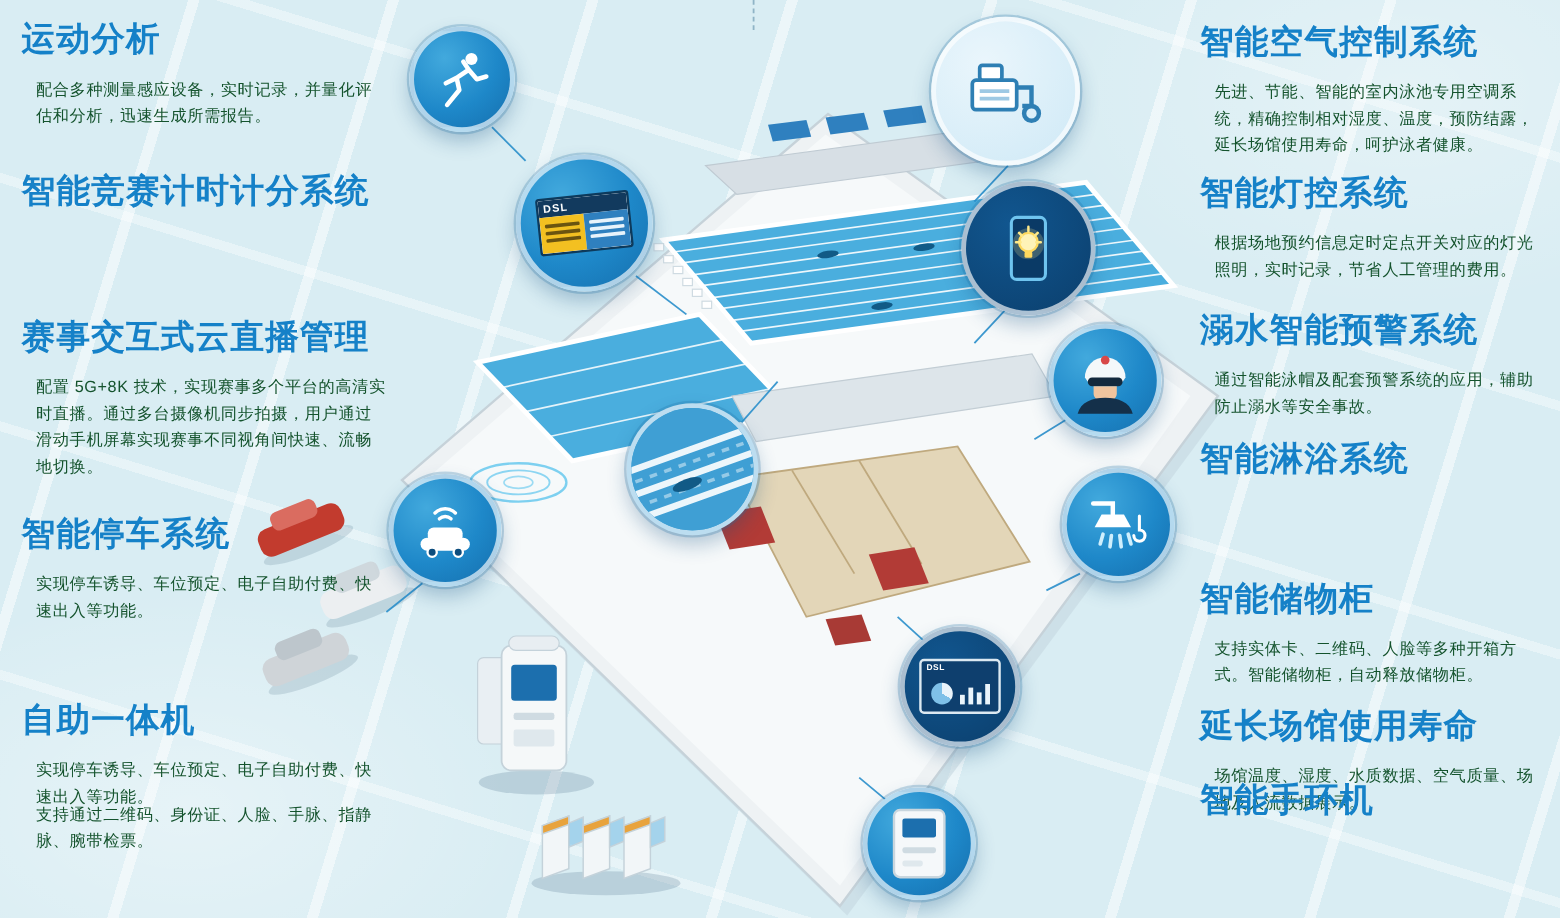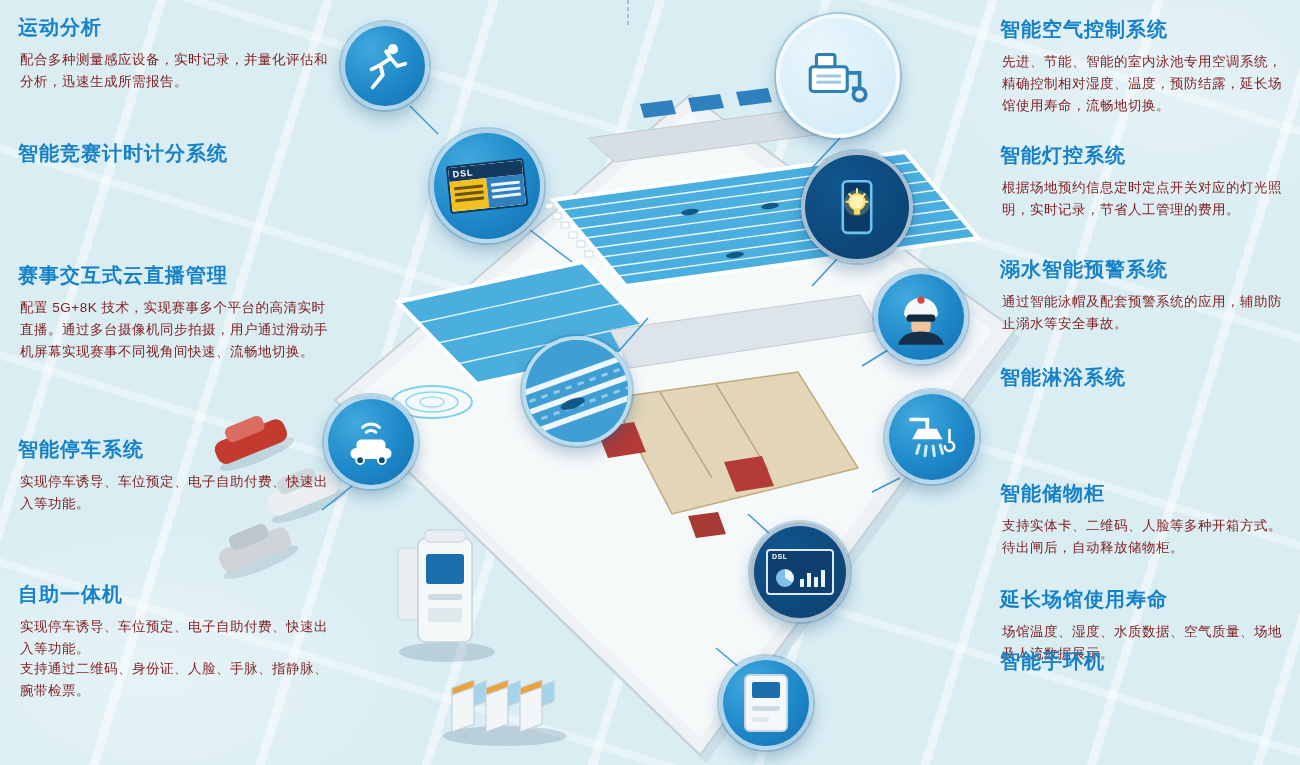--- a/index.html
+++ b/index.html
@@ -10,22 +10,22 @@
     background-image:
       radial-gradient(ellipse 420px 260px at 12% 88%, rgba(255,255,255,.35), rgba(255,255,255,0) 70%),
       radial-gradient(ellipse 420px 260px at 90% 10%, rgba(255,255,255,.30), rgba(255,255,255,0) 70%),
       repeating-linear-gradient(107deg, rgba(255,255,255,0) 0 150px, rgba(255,255,255,.5) 150px 159px),
       repeating-linear-gradient(17deg, rgba(255,255,255,0) 0 190px, rgba(255,255,255,.38) 190px 198px);
   }
   .panel{position:absolute;top:0;bottom:0;z-index:5;}
   .panel.left{left:18px;width:316px;}
   .panel.right{left:1000px;width:296px;}
   .feature{position:absolute;left:0;right:0;}
-  .feature h2{font-size:20px;font-weight:bold;color:#1581c8;margin:0 0 8px;letter-spacing:1px;}
-  .feature p{font-size:13.5px;line-height:1.62;color:#7f1d1d;margin:2px;letter-spacing:.5px;}
+  .feature h2{font-size:28px;font-weight:bold;color:#1581c8;margin:0 0 8px;letter-spacing:1px;}
+  .feature p{font-size:13.5px;line-height:1.62;color:#14532d;margin:12px;letter-spacing:.5px;}
 
   #scene{position:absolute;left:0;top:0;z-index:1;}
 
   .badge{position:absolute;z-index:3;border-radius:50%;box-sizing:border-box;
     background:radial-gradient(circle at 32% 28%, #42a9dd 0%, #1e88c9 55%, #156fae 100%);
     border:4px solid rgba(255,255,255,.65);
     box-shadow:0 0 0 2px rgba(30,110,165,.25), 0 8px 16px rgba(20,80,130,.3);
     display:flex;align-items:center;justify-content:center;overflow:hidden;}
   .badge.light{background:radial-gradient(circle at 35% 30%, #eaf6fc, #cfe9f6);}
   .badge.dark{background:radial-gradient(circle at 35% 30%, #11568f, #0b3f6d);}
@@ -291,52 +291,52 @@
     <h2>运动分析</h2>
     <p>配合多种测量感应设备，实时记录，并量化评估和分析，迅速生成所需报告。</p>
   </div>
   <div class="feature" style="top:140px">
     <h2>智能竞赛计时计分系统</h2>
   </div>
   <div class="feature" style="top:262px">
     <h2>赛事交互式云直播管理</h2>
     <p>配置 5G+8K 技术，实现赛事多个平台的高清实时直播。通过多台摄像机同步拍摄，用户通过滑动手机屏幕实现赛事不同视角间快速、流畅地切换。</p>
   </div>
-  <div class="feature" style="top:436px">
+  <div class="feature" style="top:426px">
     <h2>智能停车系统</h2>
     <p>实现停车诱导、车位预定、电子自助付费、快速出入等功能。</p>
   </div>
   <div class="feature" style="top:581px">
     <h2>自助一体机</h2>
     <p>实现停车诱导、车位预定、电子自助付费、快速出入等功能。</p>
   </div>
   <div class="feature" style="top:656px">
     <p>支持通过二维码、身份证、人脸、手脉、指静脉、腕带检票。</p>
   </div>
 </section>
 
 <section class="panel right">
   <div class="feature" style="top:16px">
     <h2>智能空气控制系统</h2>
-    <p>先进、节能、智能的室内泳池专用空调系统，精确控制相对湿度、温度，预防结露，延长场馆使用寿命，流畅地切换。</p>
+    <p>先进、节能、智能的室内泳池专用空调系统，精确控制相对湿度、温度，预防结露，延长场馆使用寿命，呵护泳者健康。</p>
   </div>
   <div class="feature" style="top:142px">
     <h2>智能灯控系统</h2>
     <p>根据场地预约信息定时定点开关对应的灯光照明，实时记录，节省人工管理的费用。</p>
   </div>
   <div class="feature" style="top:256px">
     <h2>溺水智能预警系统</h2>
     <p>通过智能泳帽及配套预警系统的应用，辅助防止溺水等安全事故。</p>
   </div>
   <div class="feature" style="top:364px">
     <h2>智能淋浴系统</h2>
   </div>
   <div class="feature" style="top:480px">
     <h2>智能储物柜</h2>
-    <p>支持实体卡、二维码、人脸等多种开箱方式。待出闸后，自动释放储物柜。</p>
+    <p>支持实体卡、二维码、人脸等多种开箱方式。智能储物柜，自动释放储物柜。</p>
   </div>
   <div class="feature" style="top:586px">
     <h2>延长场馆使用寿命</h2>
     <p>场馆温度、湿度、水质数据、空气质量、场地及人流数据展示。</p>
   </div>
   <div class="feature" style="top:648px">
     <h2>智能手环机</h2>
   </div>
 </section>
 

